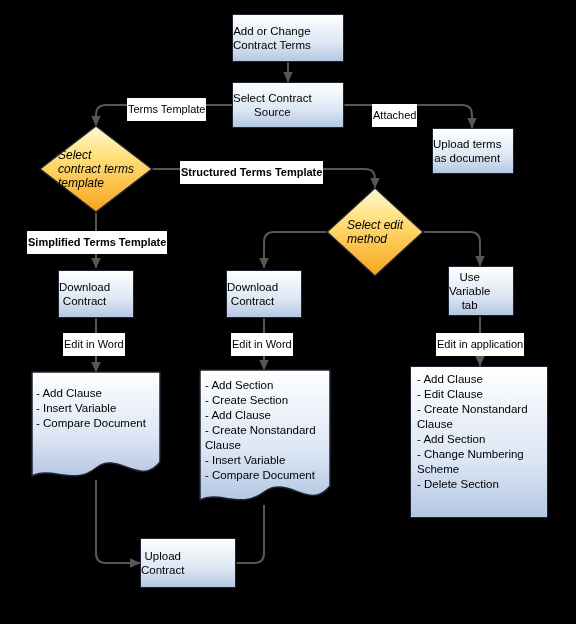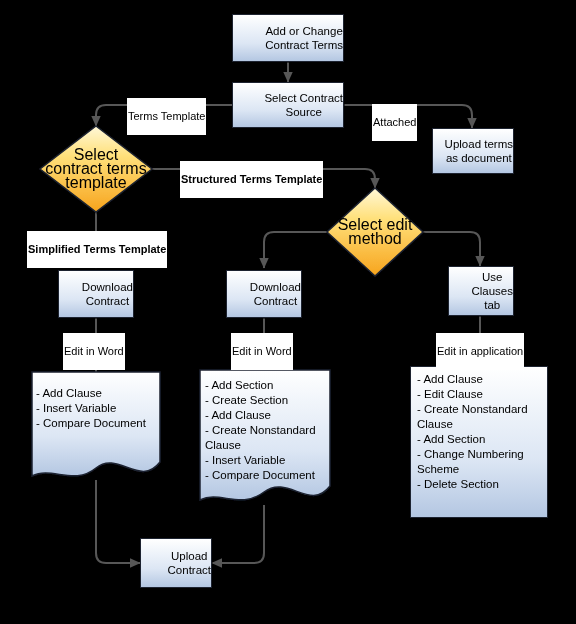--- a/index.html
+++ b/index.html
@@ -19,21 +19,21 @@
     position: absolute;
     left: 0; top: 0;
     width: 576px;
     height: 624px;
   }
   .node {
     position: absolute;
     box-sizing: border-box;
     display: flex;
     align-items: center;
-    justify-content: flex-end;
+    justify-content: flex-start;
     text-align: center;
     color: #000000;
     font-size: 11.5px;
     line-height: 14px;
     z-index: 5;
   }
   
   .box {
     border: 1.5px solid #1d2330;
     background: linear-gradient(to bottom, #ffffff 0%, #f2f6fb 22%, #dce6f4 62%, #b4c7e2 100%);
@@ -48,35 +48,35 @@
     font-size: 11.5px;
     line-height: 15px;
     z-index: 6;
     white-space: normal;
   }
   .diamond-text {
     position: absolute;
     display: flex;
     align-items: center;
     justify-content: center;
-    text-align: center;
-    font-size: 16px;
+    font-size: 12px;
     line-height: 14px;
     color: #000000;
     z-index: 6;
     pointer-events: none;
+    font-style: italic;
   }
   
   .edge-label {
     position: absolute;
     background: #ffffff;
     color: #000000;
     font-size: 11px;
     line-height: 13px;
-    padding: 12px 1px;
+    padding: 5px 1px;
     white-space: nowrap;
     z-index: 7;
   }
   .edge-label.bold {
     font-weight: bold;
   }
 </style>
 </head>
 <body>
 
@@ -163,25 +163,25 @@
 Contract</span>
   </div>
 
   <div class="node box" style="left:226px; top:270px; width:76px; height:48px;">
     <span style="white-space:pre-line;">Download
 Contract</span>
   </div>
 
   <div class="node box" style="left:448px; top:266px; width:66px; height:50px;">
     <span style="white-space:pre-line;">Use
-Clauses
+Variable
 tab</span>
   </div>
 
-  <div class="node box" style="left:140px; top:538px; width:72px; height:50px;">
+  <div class="node box" style="left:140px; top:538px; width:96px; height:50px;">
     <span style="white-space:pre-line;">Upload
 Contract</span>
   </div>
 
   <div class="node box" style="left:410px; top:366px; width:138px; height:152px; align-items:flex-start; justify-content:flex-start;">
     <div class="doc-text" style="position:relative; left:0; top:0; padding:5px 6px 0 6px; width:138px;">
       <div>- Add Clause</div>
       <div>- Edit Clause</div>
       <div>- Create Nonstandard Clause</div>
       <div>- Add Section</div>

